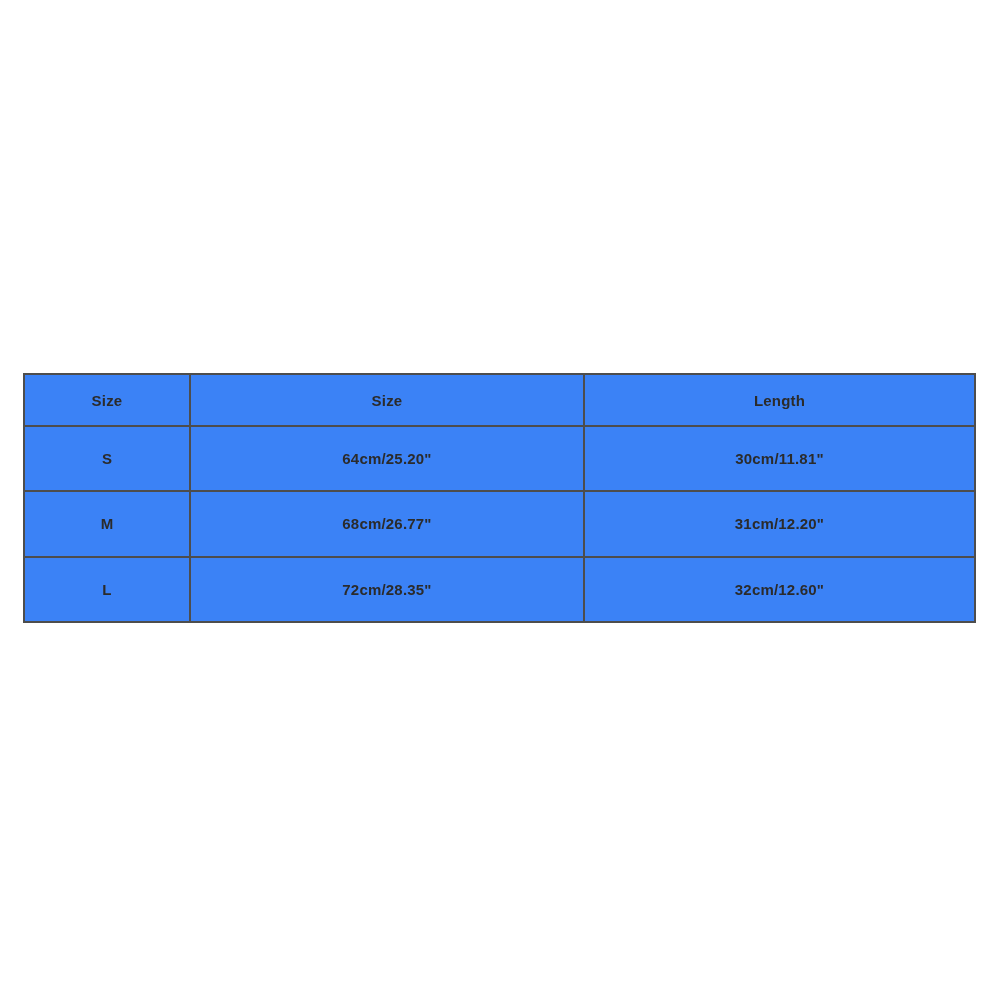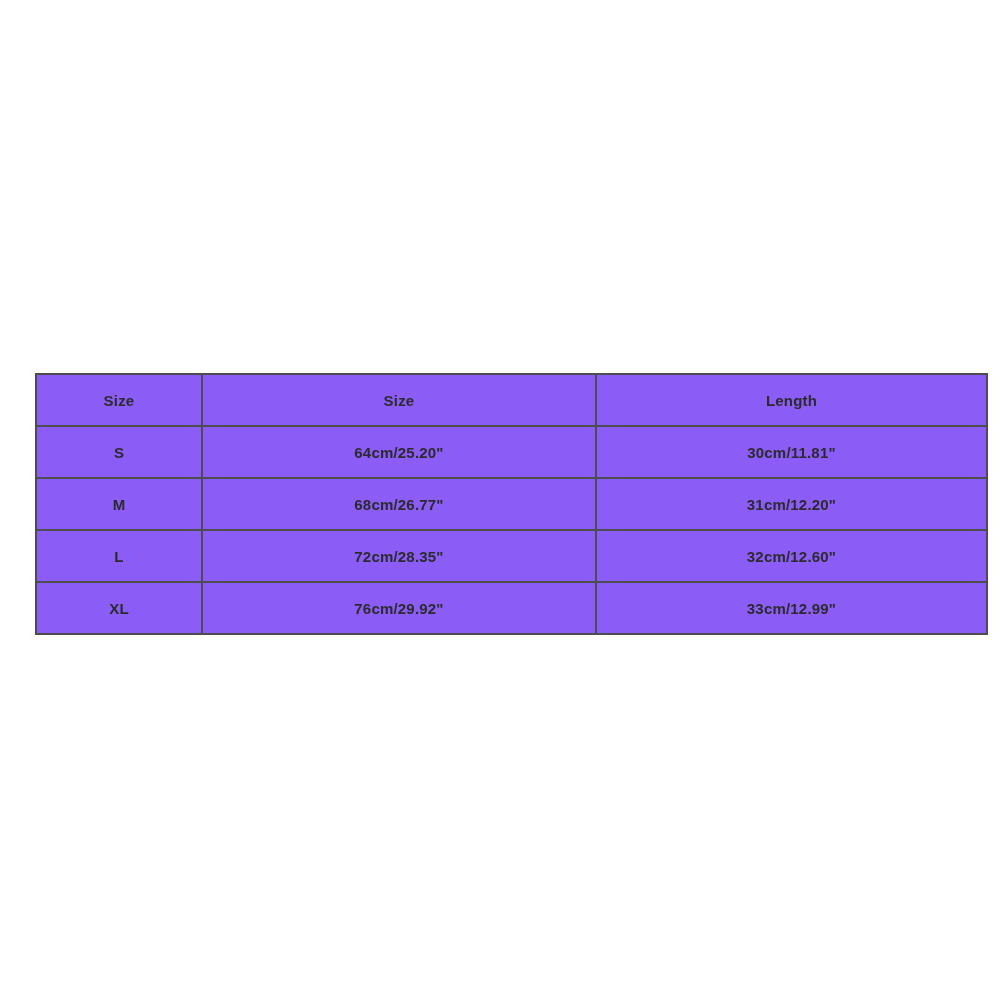--- a/index.html
+++ b/index.html
@@ -12,27 +12,27 @@
   }
   .canvas {
     position: relative;
     width: 1000px;
     height: 1000px;
     background: #ffffff;
     overflow: hidden;
   }
   table.size-table {
     position: absolute;
-    left: 35px;
+    left: 23px;
     top: 373px;
     width: 951px;
     height: 250px;
     border-collapse: collapse;
     table-layout: fixed;
-    background: #8b5cf6;
+    background: #3b82f6;
   }
   table.size-table col.col-size   { width: 166px; }
   table.size-table col.col-waist  { width: 394px; }
   table.size-table col.col-length { width: 391px; }
   table.size-table th,
   table.size-table td {
     border: 2px solid #4d4d4d;
     height: 50px;
     padding: 0;
     text-align: center;
@@ -69,20 +69,15 @@
       <tr>
         <td>M</td>
         <td>68cm/26.77"</td>
         <td>31cm/12.20"</td>
       </tr>
       <tr>
         <td>L</td>
         <td>72cm/28.35"</td>
         <td>32cm/12.60"</td>
       </tr>
-      <tr>
-        <td>XL</td>
-        <td>76cm/29.92"</td>
-        <td>33cm/12.99"</td>
-      </tr>
     </tbody>
   </table>
 </div>
 
 </body></html>

